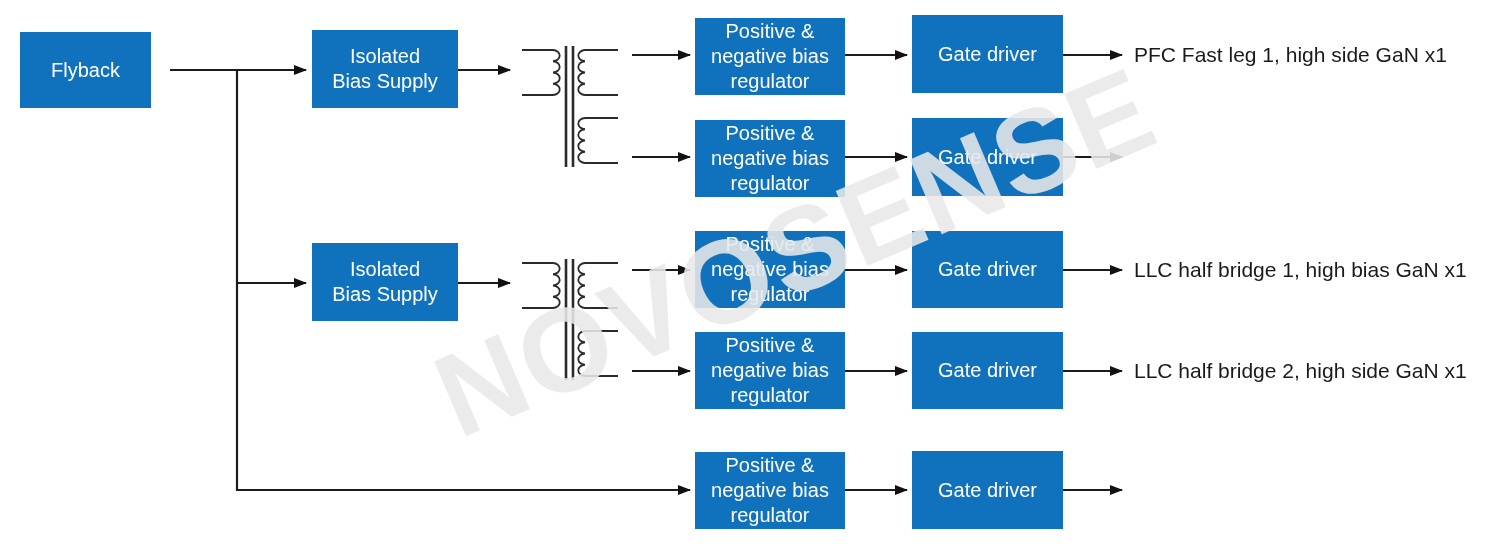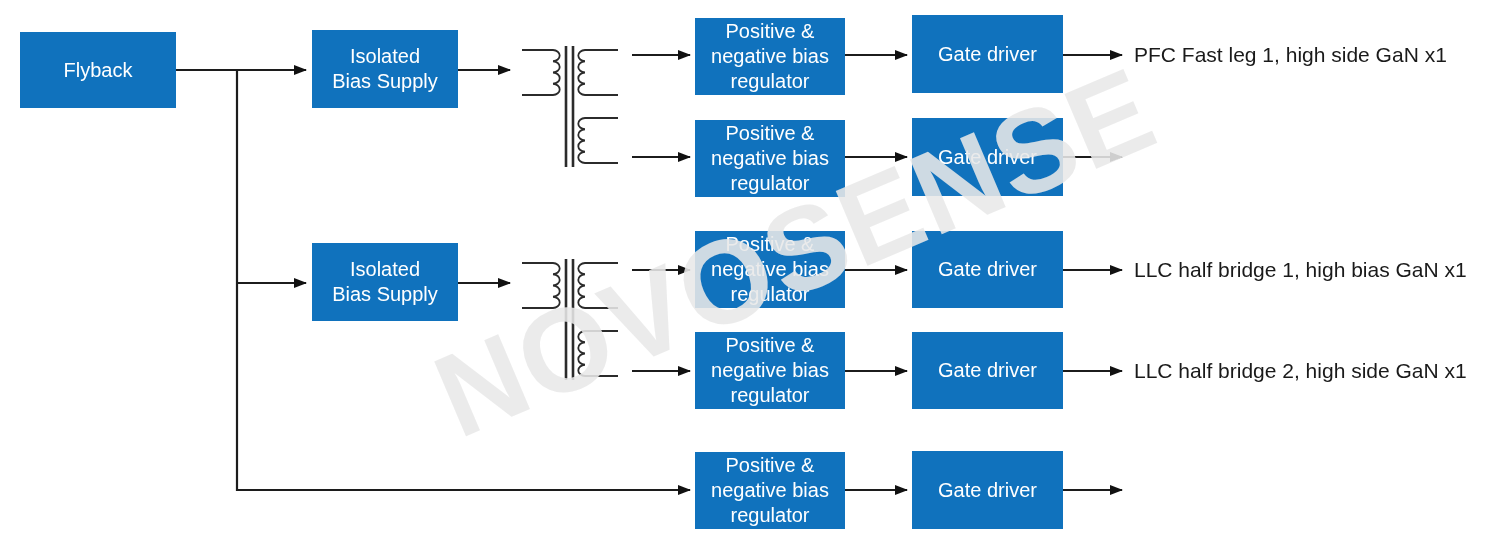--- a/index.html
+++ b/index.html
@@ -98,21 +98,21 @@
 
     <g fill="none" stroke="#2b2b2b" stroke-width="1.8" transform="translate(0,213)">
       <path d="M522,50 H553 a7,5.63 0 0 1 0,11.25 a7,5.63 0 0 1 0,11.25 a7,5.63 0 0 1 0,11.25 a7,5.63 0 0 1 0,11.25 H522"></path>
       <line x1="566" y1="46" x2="566" y2="167" stroke-width="2.6"></line>
       <line x1="573" y1="46" x2="573" y2="167" stroke-width="2.6"></line>
       <path d="M618,50 H585 a7,5.63 0 0 0 0,11.25 a7,5.63 0 0 0 0,11.25 a7,5.63 0 0 0 0,11.25 a7,5.63 0 0 0 0,11.25 H618"></path>
       <path d="M618,118 H585 a7,5.63 0 0 0 0,11.25 a7,5.63 0 0 0 0,11.25 a7,5.63 0 0 0 0,11.25 a7,5.63 0 0 0 0,11.25 H618"></path>
     </g>
   </svg>
 
-  <div class="blk" style="left:20px;top:32px;width:156px;height:76px;">
+  <div class="blk" style="left:20px;top:32px;width:131px;height:76px;">
     <span>Flyback</span>
   </div>
 
   <div class="blk" style="left:312px;top:30px;width:146px;height:78px;">
     <span>Isolated</span>
     <span>Bias Supply</span>
   </div>
 
   <div class="blk" style="left:312px;top:243px;width:146px;height:78px;">
     <span>Isolated</span>

